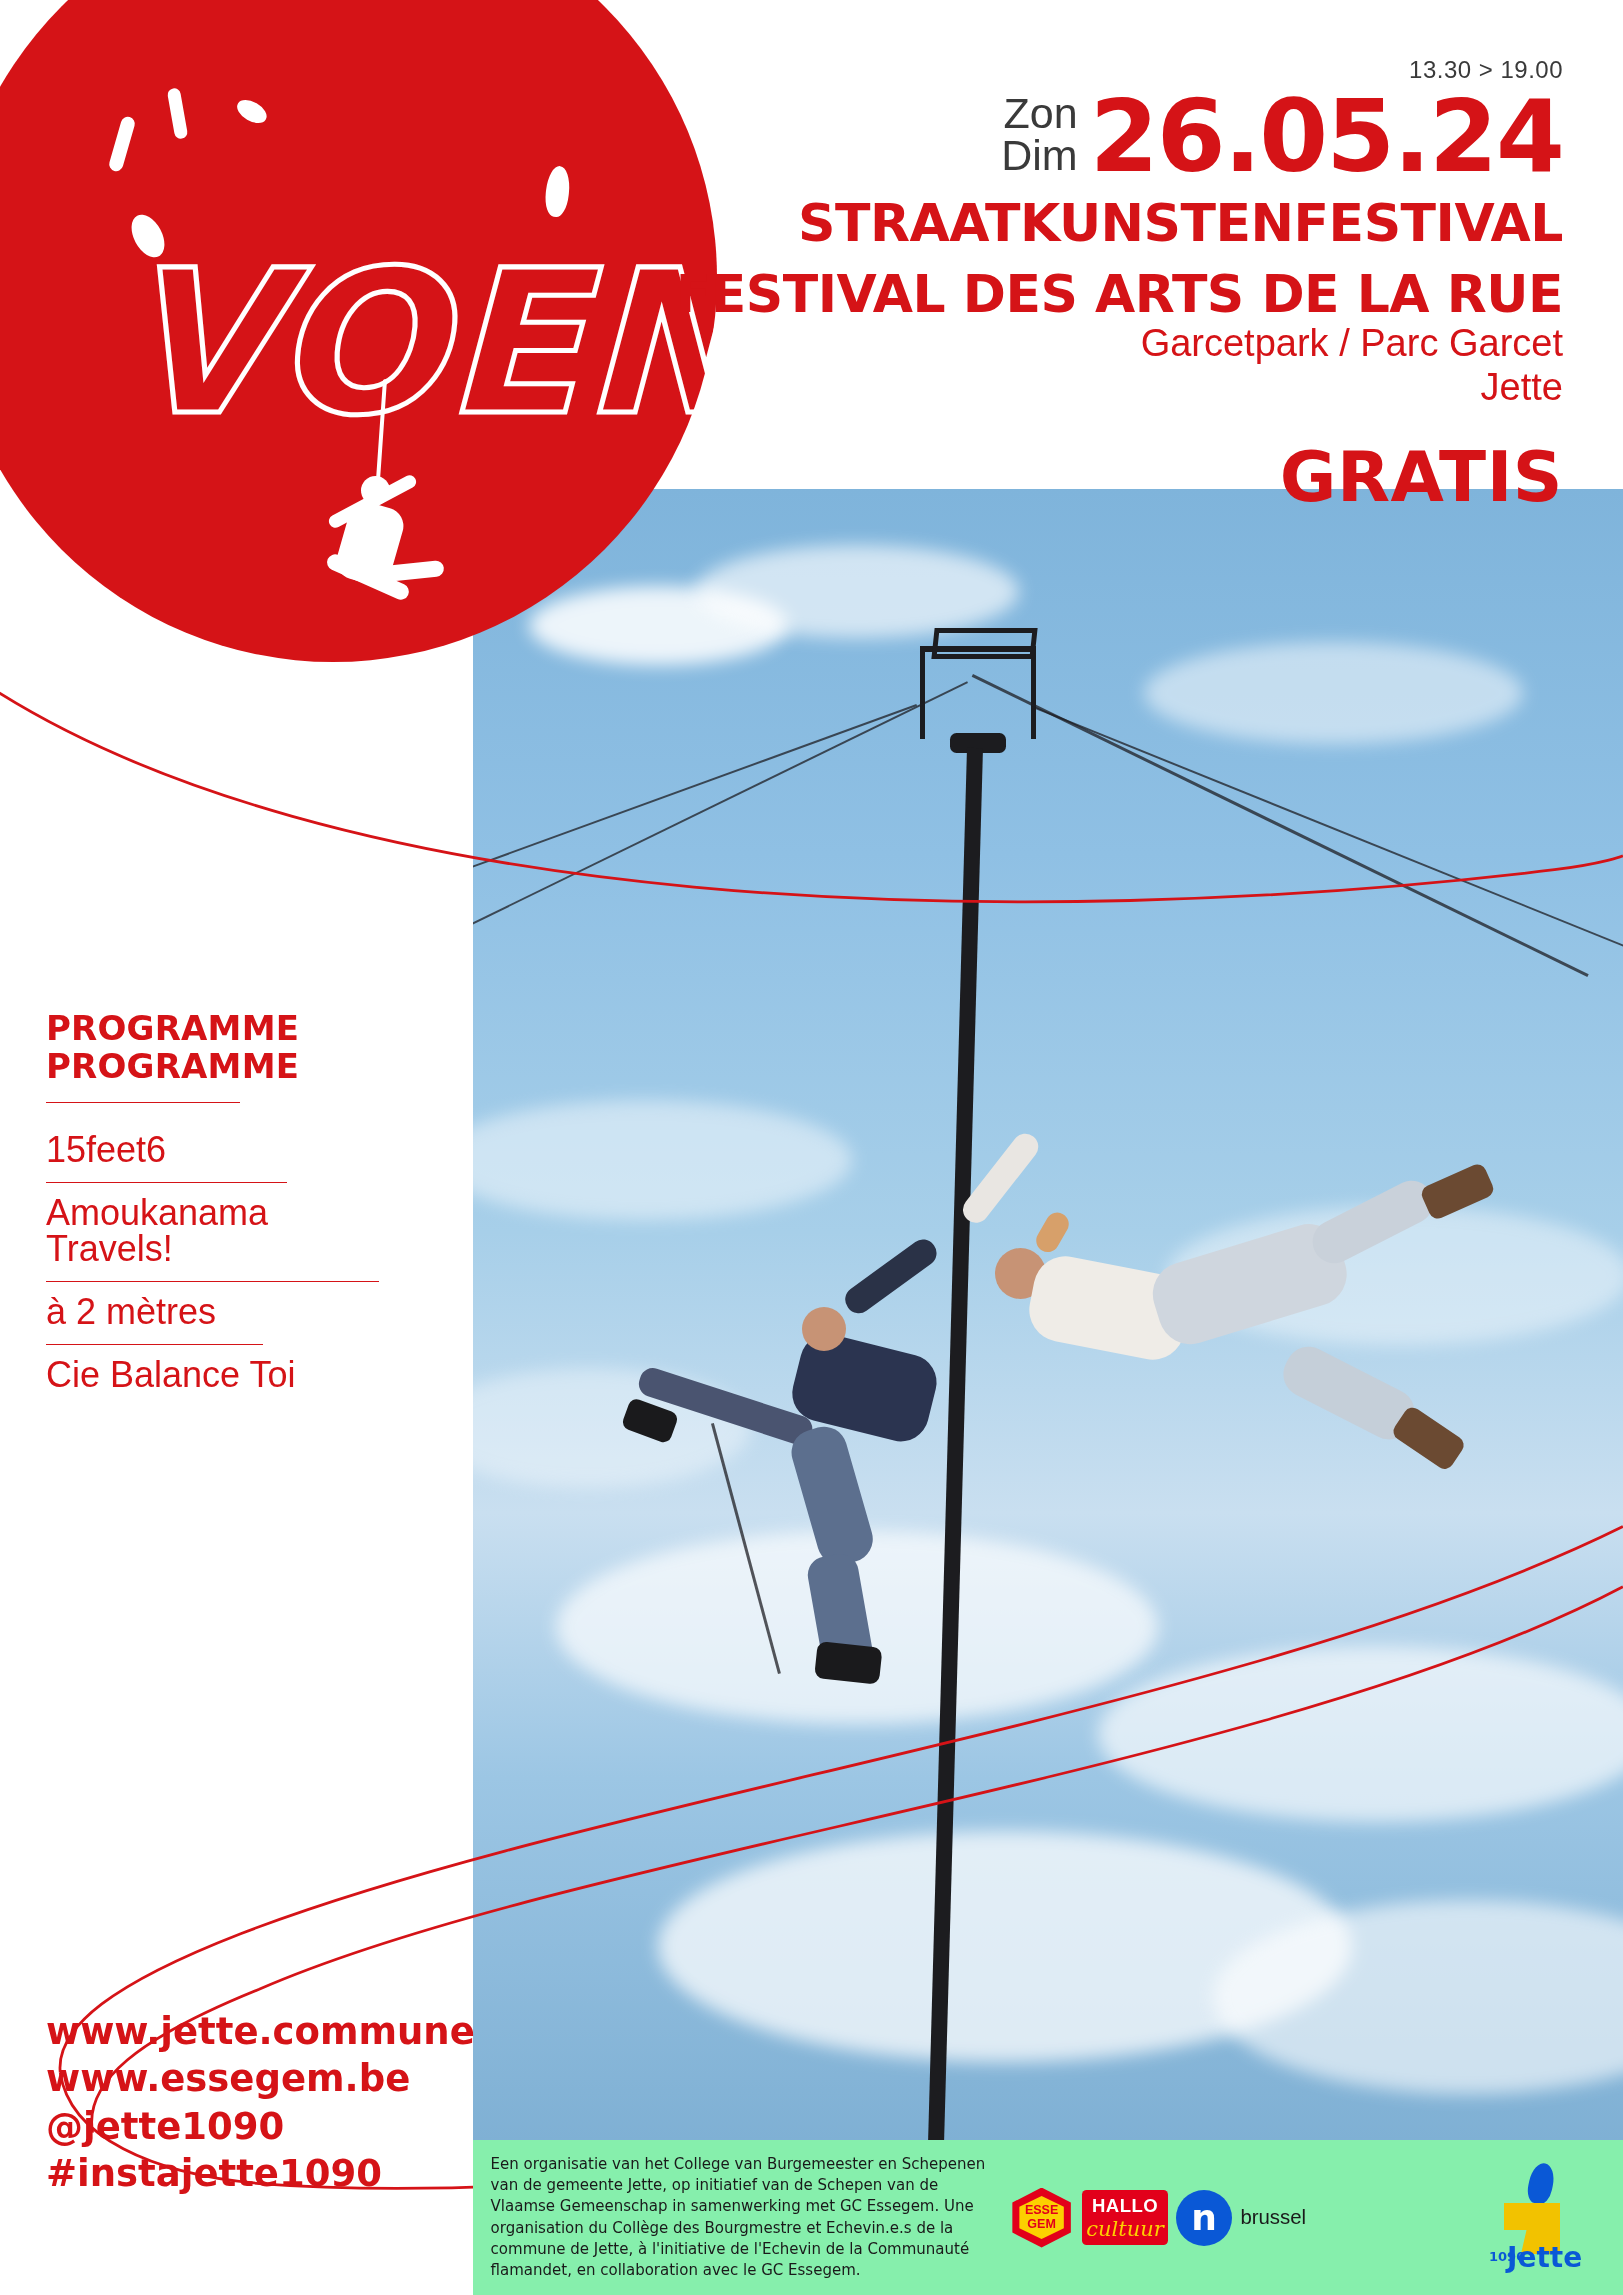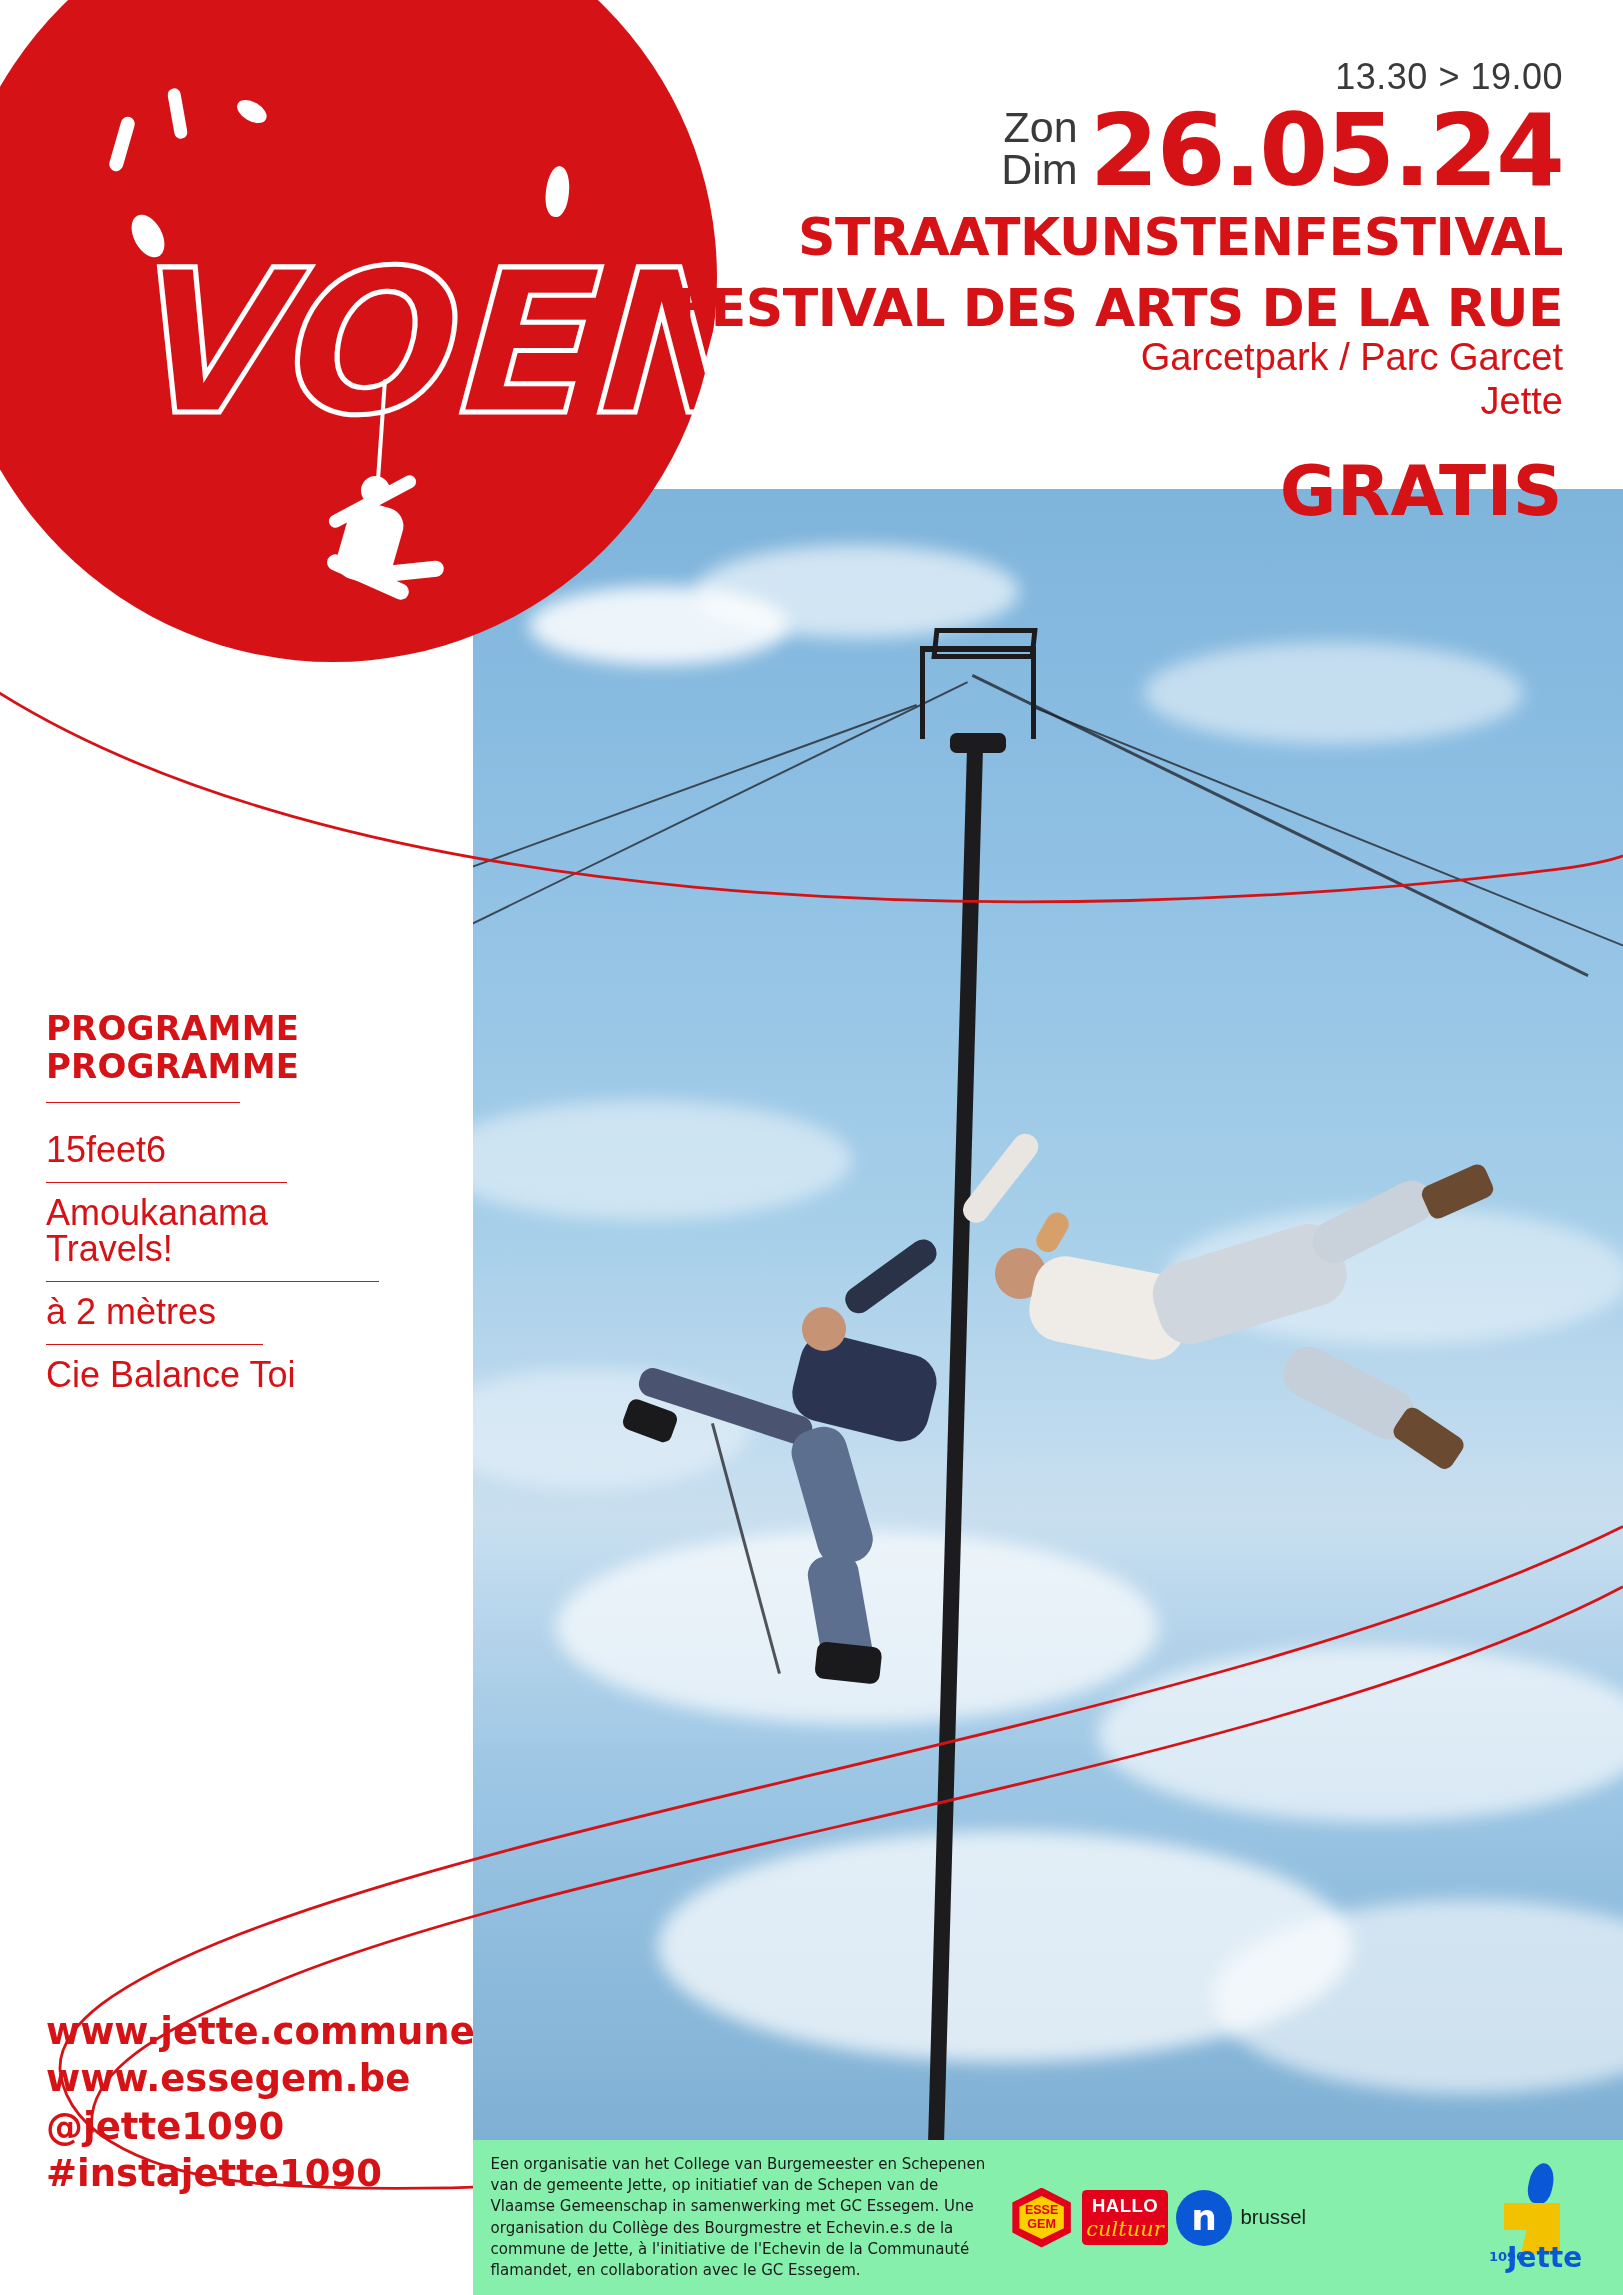--- a/index.html
+++ b/index.html
@@ -93,21 +93,21 @@
   
   .header {
     position: absolute;
     right: 60px;
     top: 56px;
     width: 949px;
     text-align: right;
     color: #d51317;
   }
   .hours {
-    font-size: 36px;
+    font-size: 24px;
     color: #3a3a3a;
     font-weight: 400;
     letter-spacing: 0.5px;
     margin-bottom: 2.8px;
   }
   .dateline {
     display: flex;
     justify-content: flex-end;
     align-items: center;
     gap: 12px;

